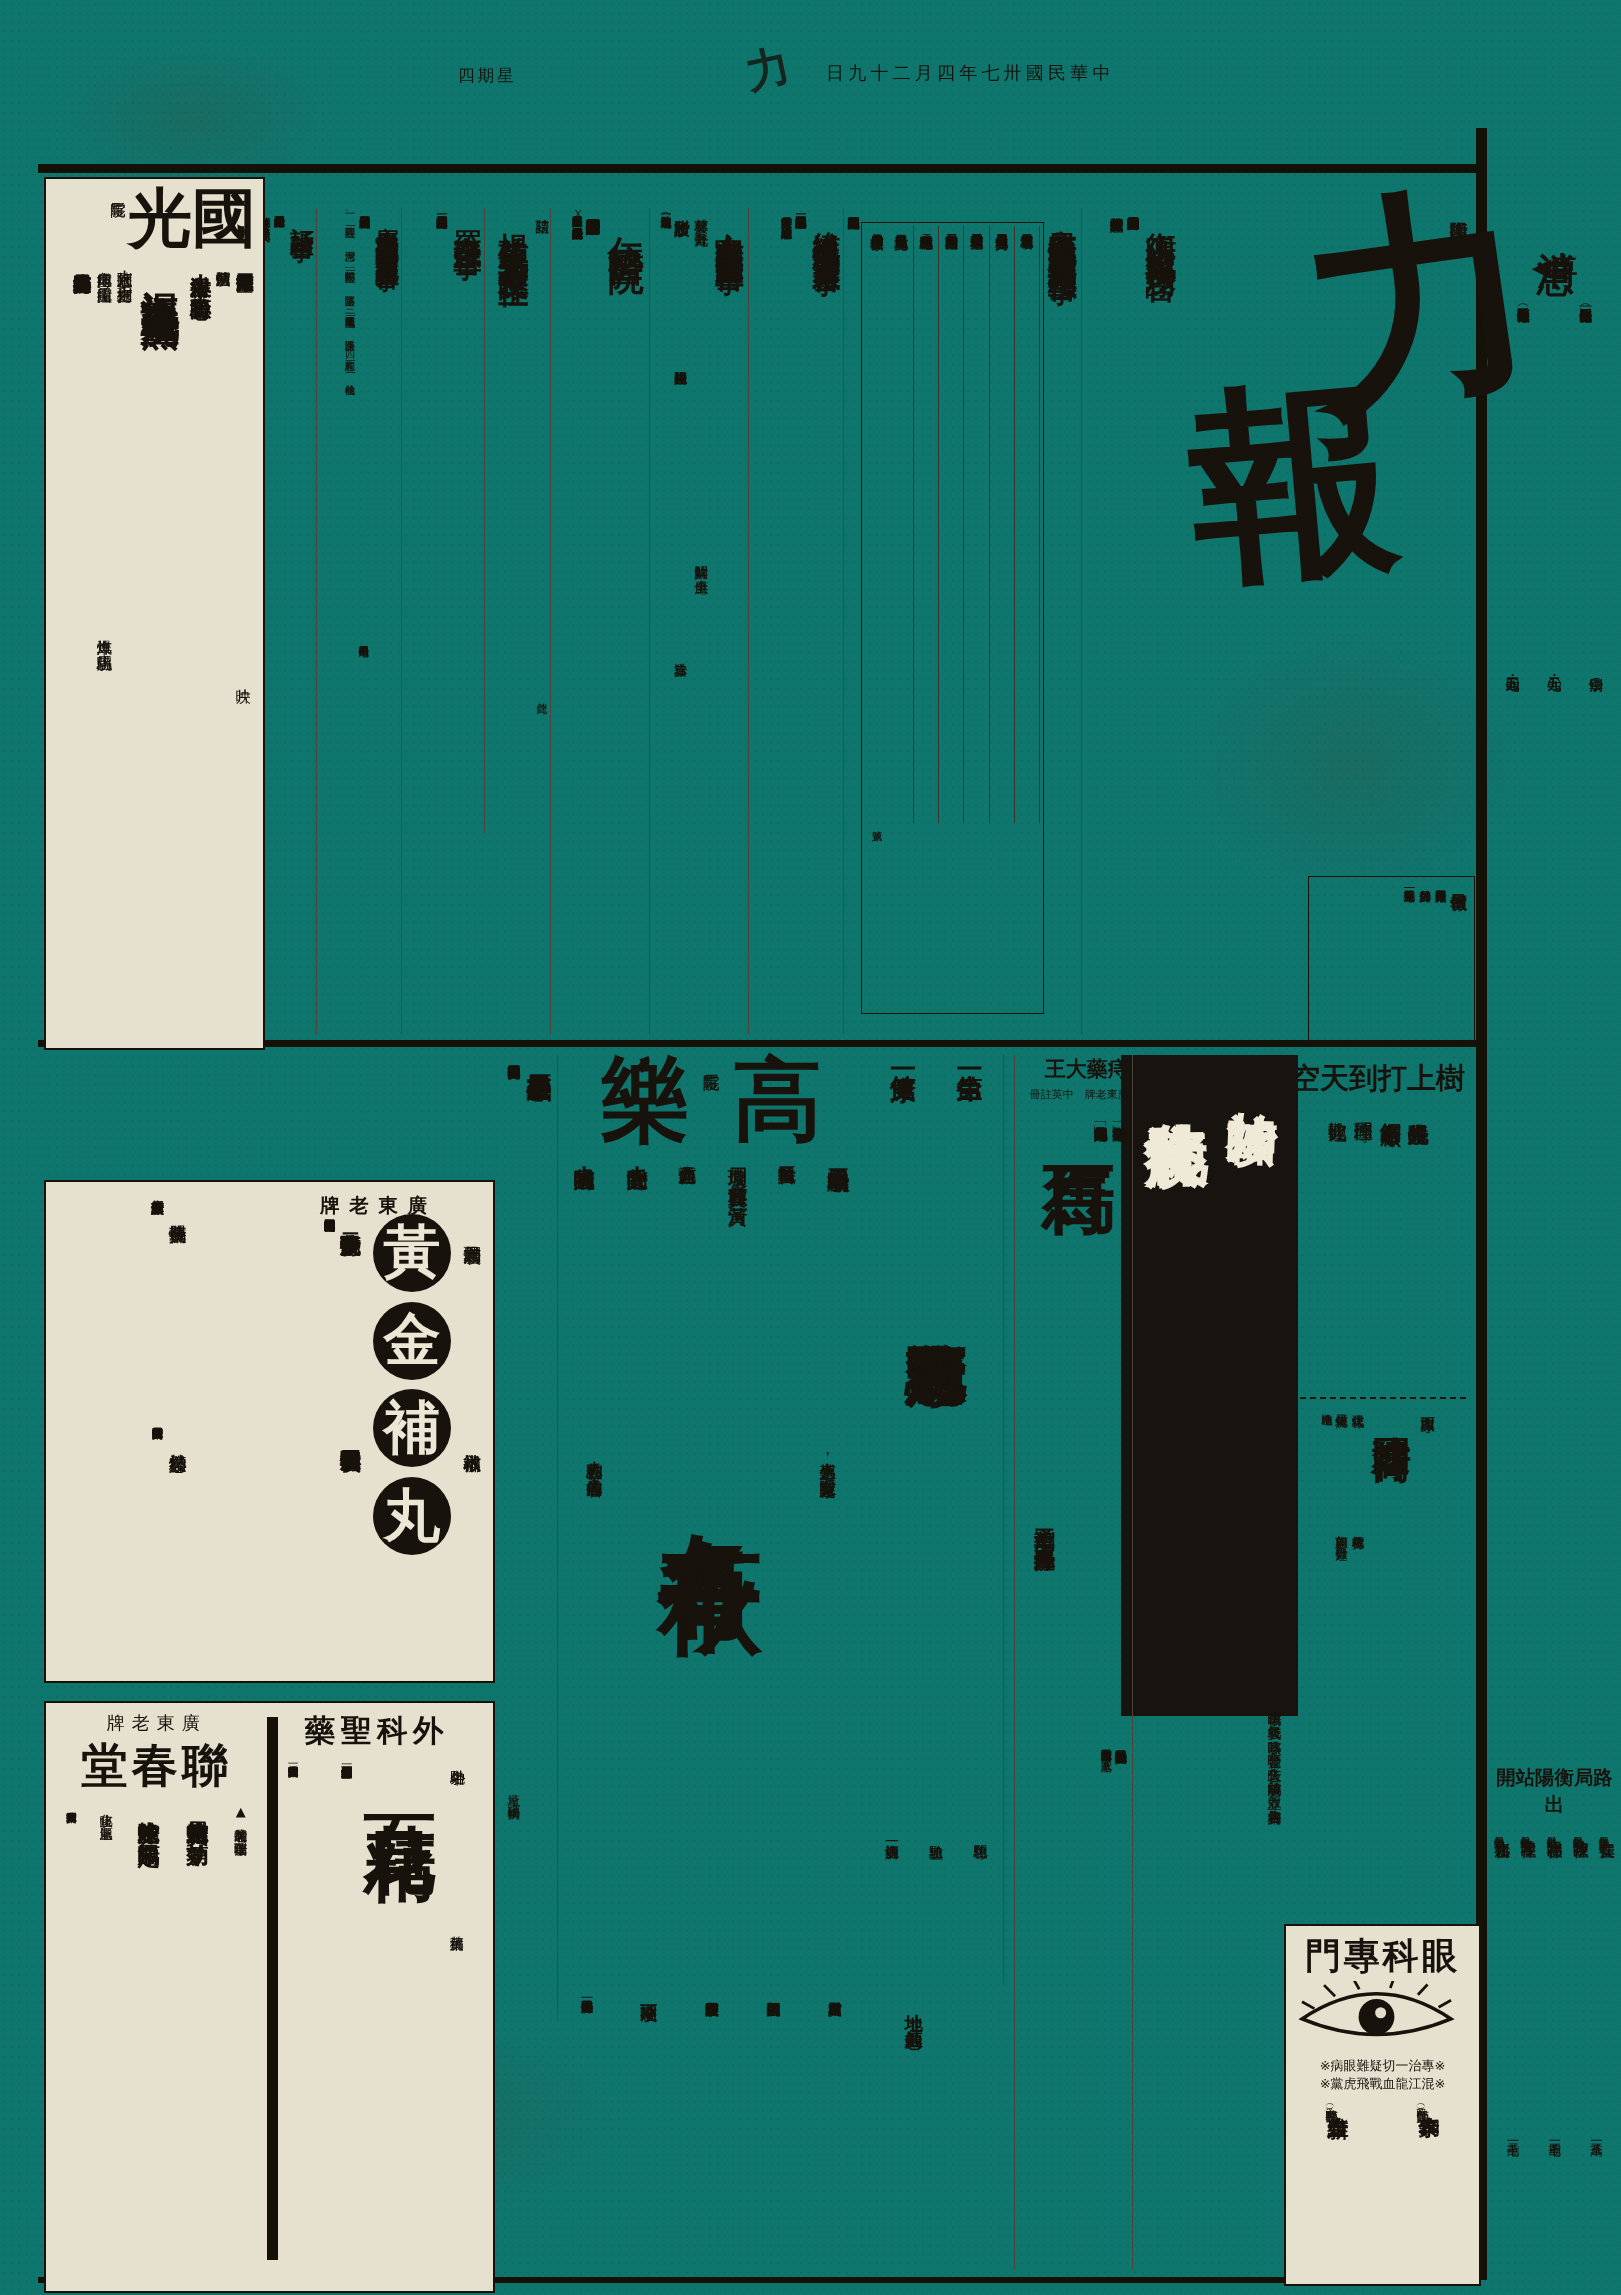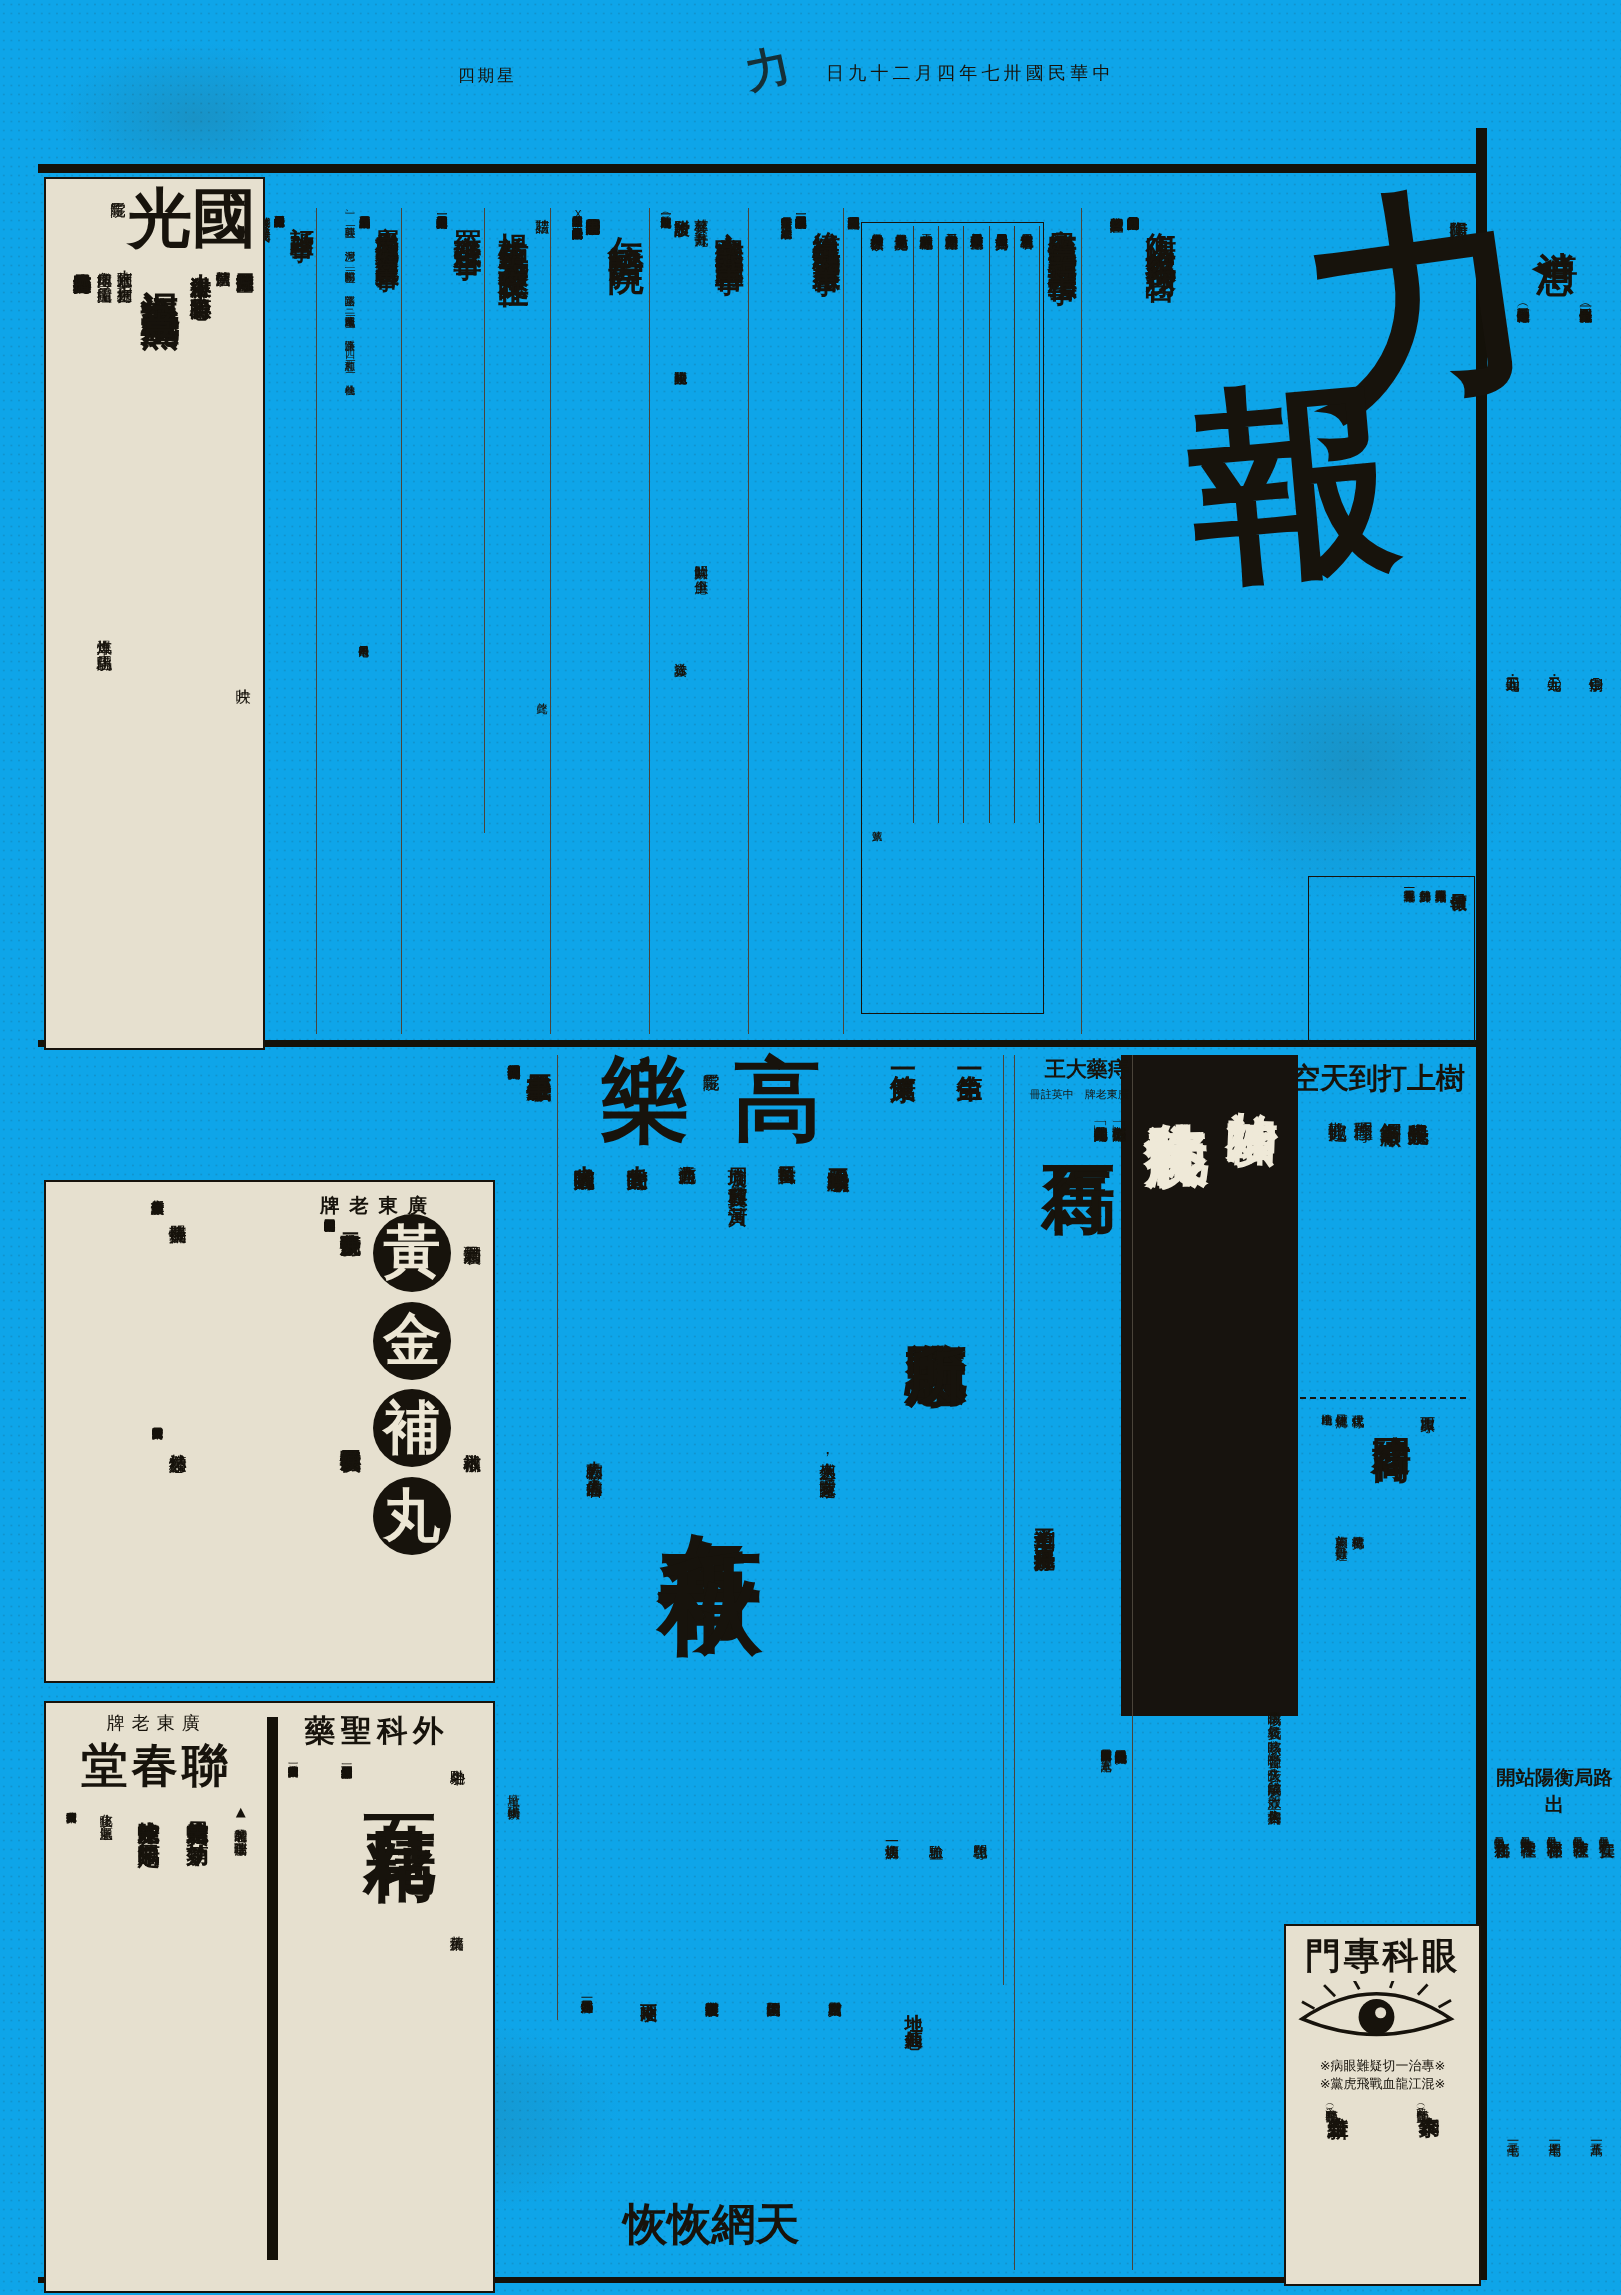--- a/index.html
+++ b/index.html
@@ -1,18 +1,18 @@
 <!DOCTYPE html>
 <html style="font-size:11px"><head>
 <meta charset="utf-8">
 <style>
   html,body{margin:0;padding:0;background:#9a948a;}
   #paper{
     position:relative;width:1621px;height:2295px;margin:0 auto;
-    background:#0ea5e9;
+    background:#0f766e;
     font-family:"DejaVu Sans","Liberation Sans",sans-serif;
     color:#17130c;overflow:hidden;
   }
   .abs{position:absolute;}
   .v{writing-mode:vertical-rl;text-orientation:upright;line-height:1.32;}
   .rtl{unicode-bidi:bidi-override;direction:rtl;}
   .b{font-weight:bold;}
   .box{border:2.8px solid #17130c;background:#e6e0cf;}
   .thinbox{border:1.4px solid #17130c;}
   .cols{display:flex;flex-direction:row-reverse;align-items:flex-start;}
@@ -292,21 +292,20 @@
       <div class="v b" style="font-size:104px;line-height:1;letter-spacing:7px;">各有千秋</div>
       <div class="v" style="font-size:16.7px;">震動你的心弦！搔着你的癢處！</div>
     </div>
     <div class="cols" style="height:194px;justify-content:space-around;">
       <div class="v" style="font-size:14px;">題材幽默寫實嚴肅</div>
       <div class="v" style="font-size:14px;">物價環境與人生的問題</div>
       <div class="v" style="font-size:14px;">演出有血有淚輕鬆裏帶着眼淚</div>
       <div class="v b" style="font-size:16.7px;">准下期映</div>
       <div class="v" style="font-size:12.5px;">娟娟一人飾二姊妹個性各有不同</div>
     </div>
-    <div class="rtl b" style="font-size:44px;text-align:center;margin-top:9.7px;">天網恢恢</div>
   </div>
 
   <div class="abs cols" style="left:485px;top:1055px;width:69px;height:965px;border-right:0.7px solid #4a443a;padding:0 1.4px;">
     <div class="v b" style="font-size:25px;">厚生機器米廠啓事</div>
     <div>
       <div class="v" style="font-size:13px;height:729px;">本廠推谷輾米各種機器設備全部電力傳動均已安裝完備茲擇吉開業特此敬告</div>
       <div class="v" style="font-size:12.5px;height:222px;">廠址　大碼頭橫街</div>
     </div>
   </div>
 

